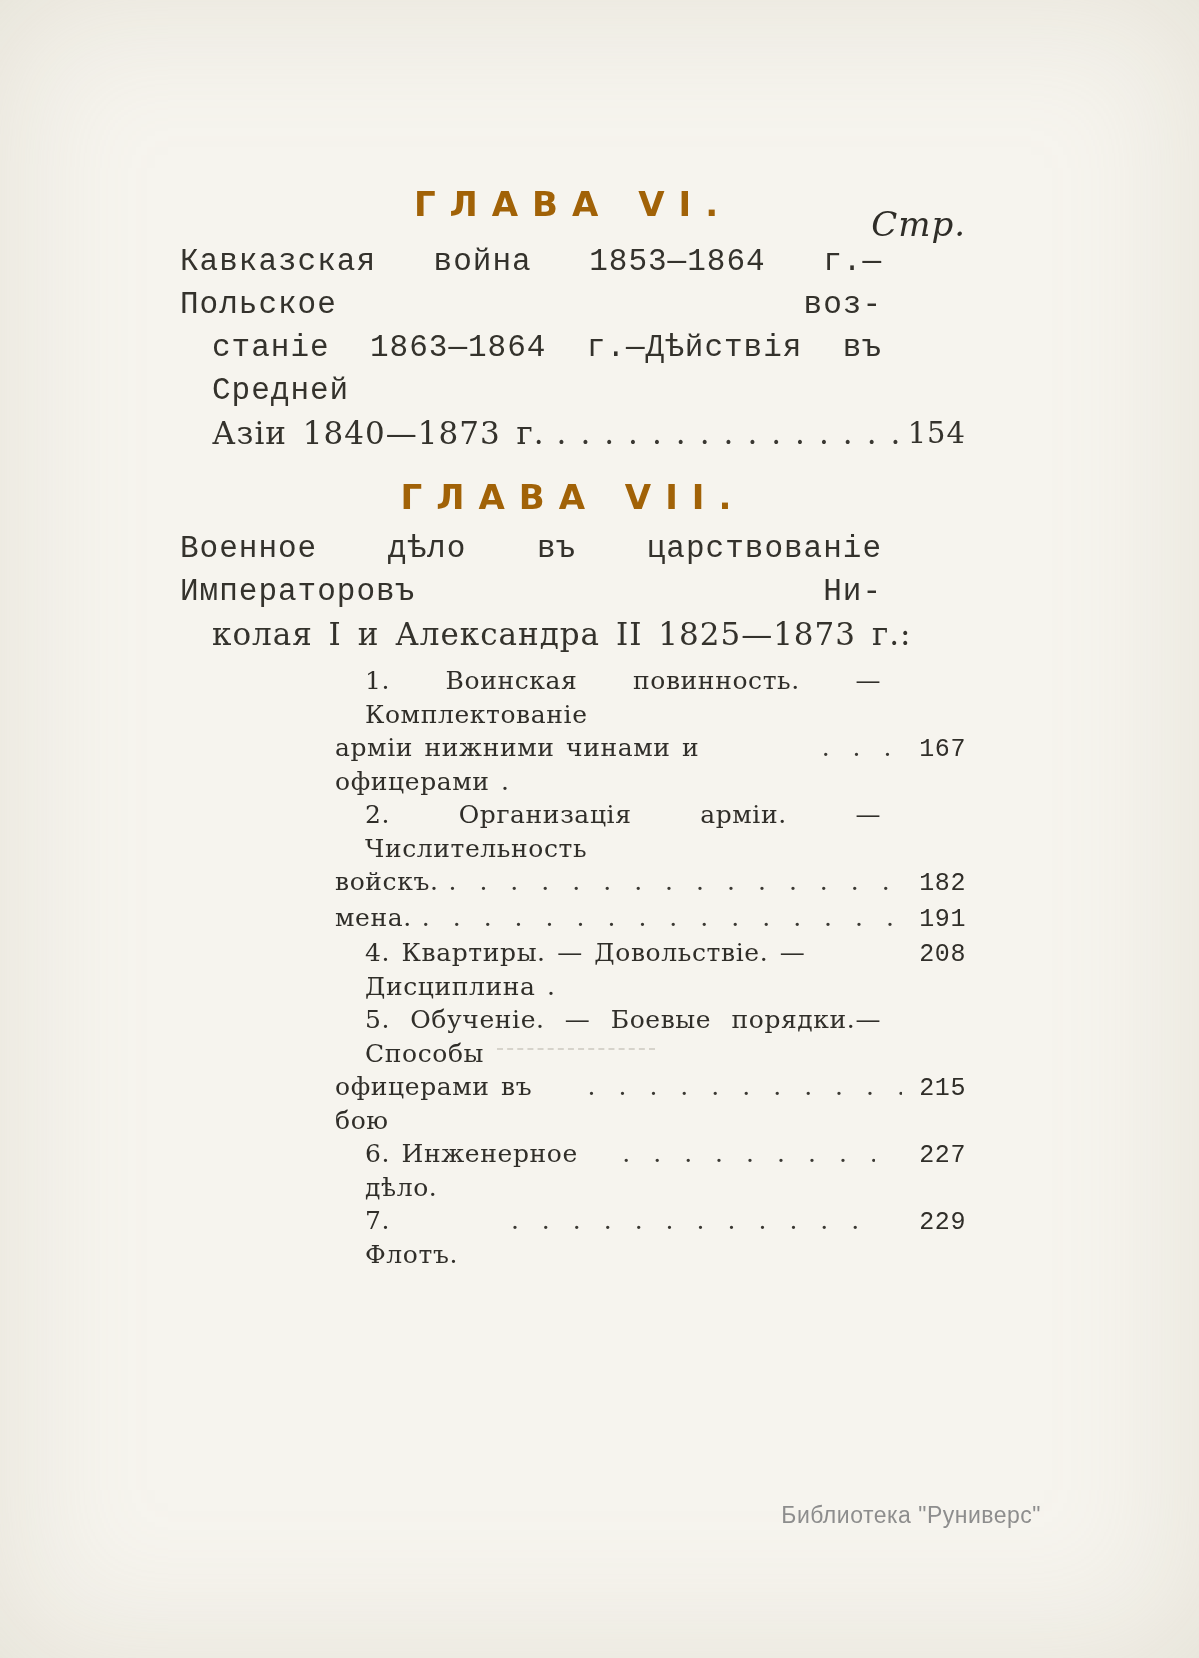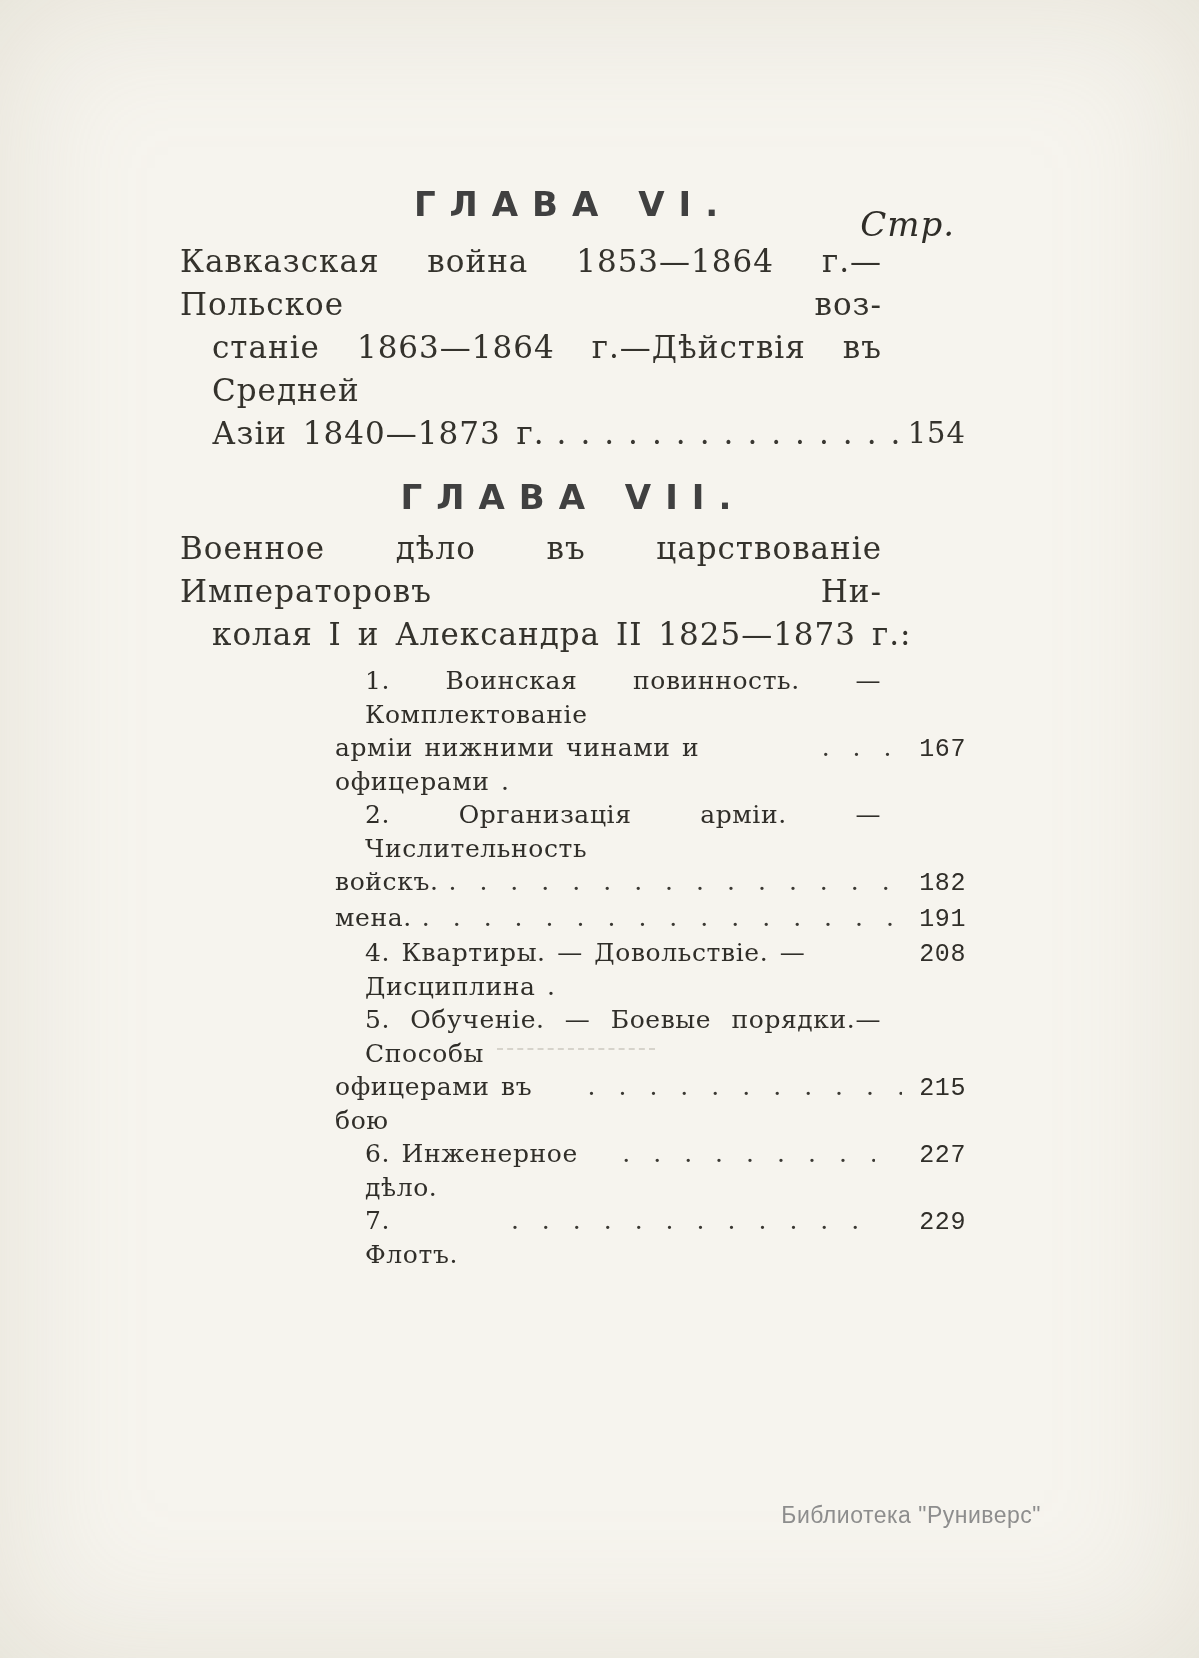--- a/index.html
+++ b/index.html
@@ -16,50 +16,51 @@
   }
   .content {
     position: absolute;
     left: 180px;
     top: 182px;
     width: 786px;
   }
   .str-label {
     position: absolute;
     top: 22px;
-    right: 11px;
+    right: 0px;
     font-style: italic;
     font-size: 34px;
     letter-spacing: 1px;
     color: #2f2d28;
   }
   .chap-heading {
     font-family: "DejaVu Sans", sans-serif;
     font-weight: bold;
     font-size: 34px;
     line-height: 44px;
     letter-spacing: 14px;
     text-align: center;
     margin: 0 0 14px 0;
-    color: #404040;
+    color: #a16207;
   }
   .chap-heading.h7 { margin-top: 20px; margin-bottom: 8px; }
   .para-line {
     font-size: 31px;
     line-height: 43px;
     letter-spacing: 1px;
     word-spacing: 5px;
     white-space: nowrap;
   }
   .justify {
     width: 702px;
     box-sizing: border-box;
     text-align: justify;
     text-align-last: justify;
     white-space: normal;
+    font-family: Liberation Mono, monospace;
   }
   .hang { padding-left: 32px; }
   .flexrow {
     display: flex;
     align-items: flex-end;
   }
   .dots {
     flex: 1 1 auto;
     overflow: hidden;
     white-space: nowrap;

